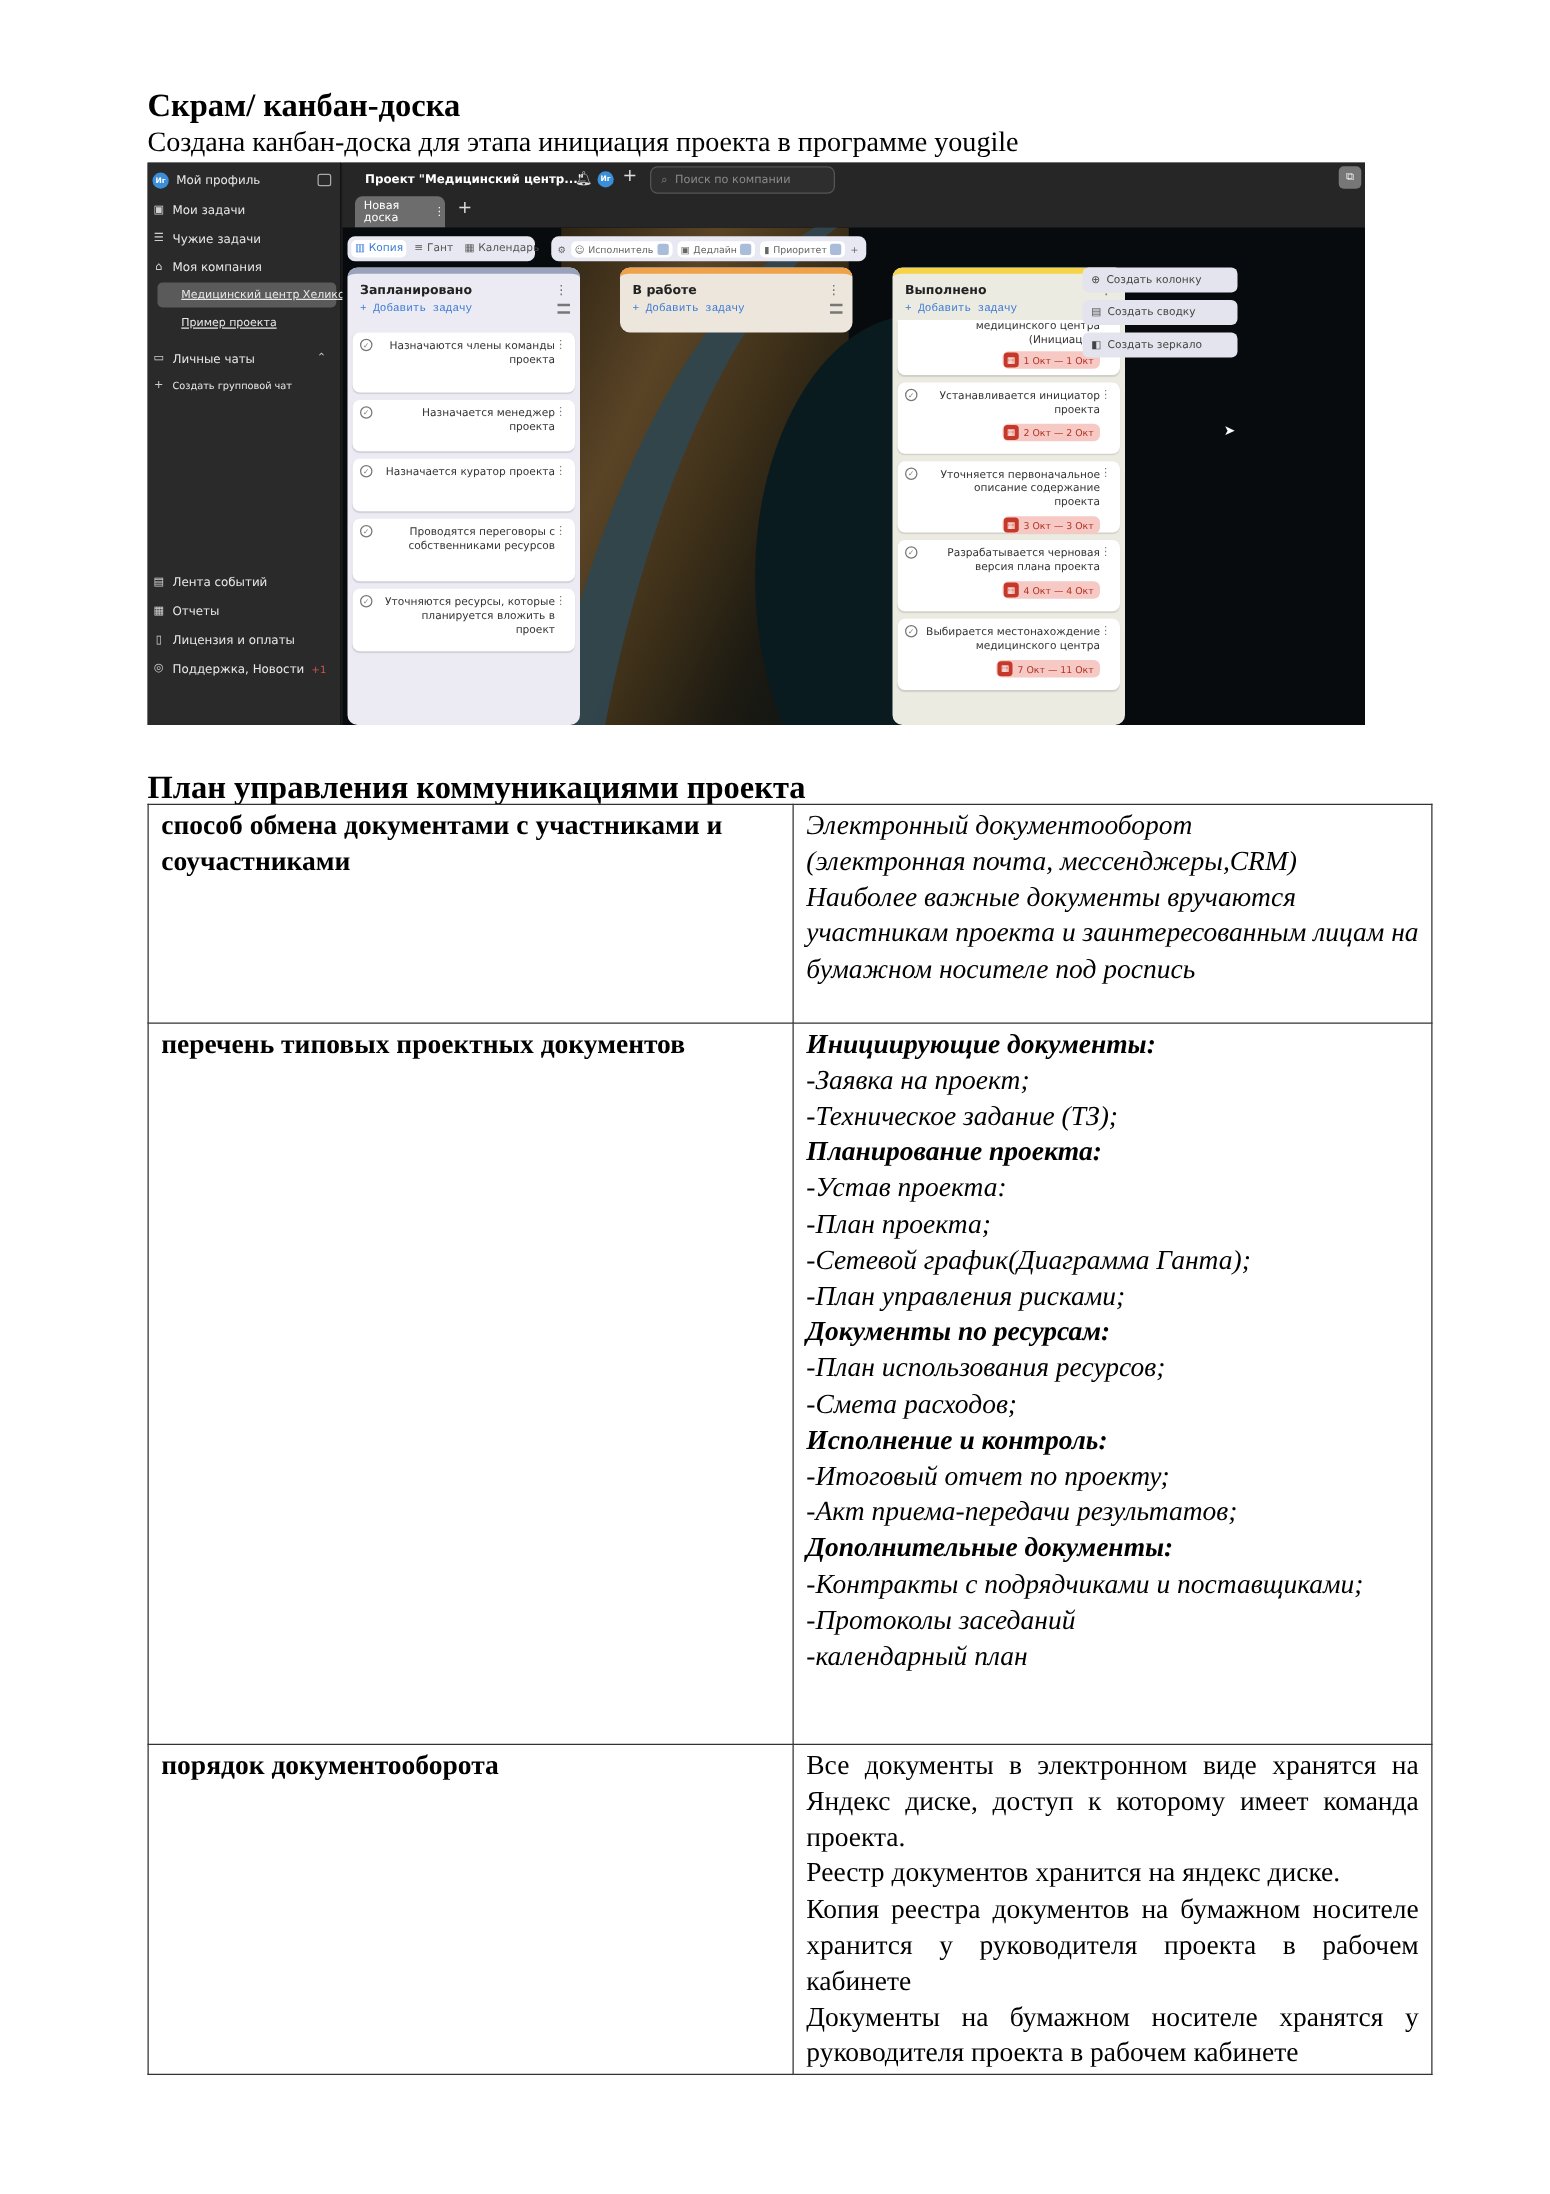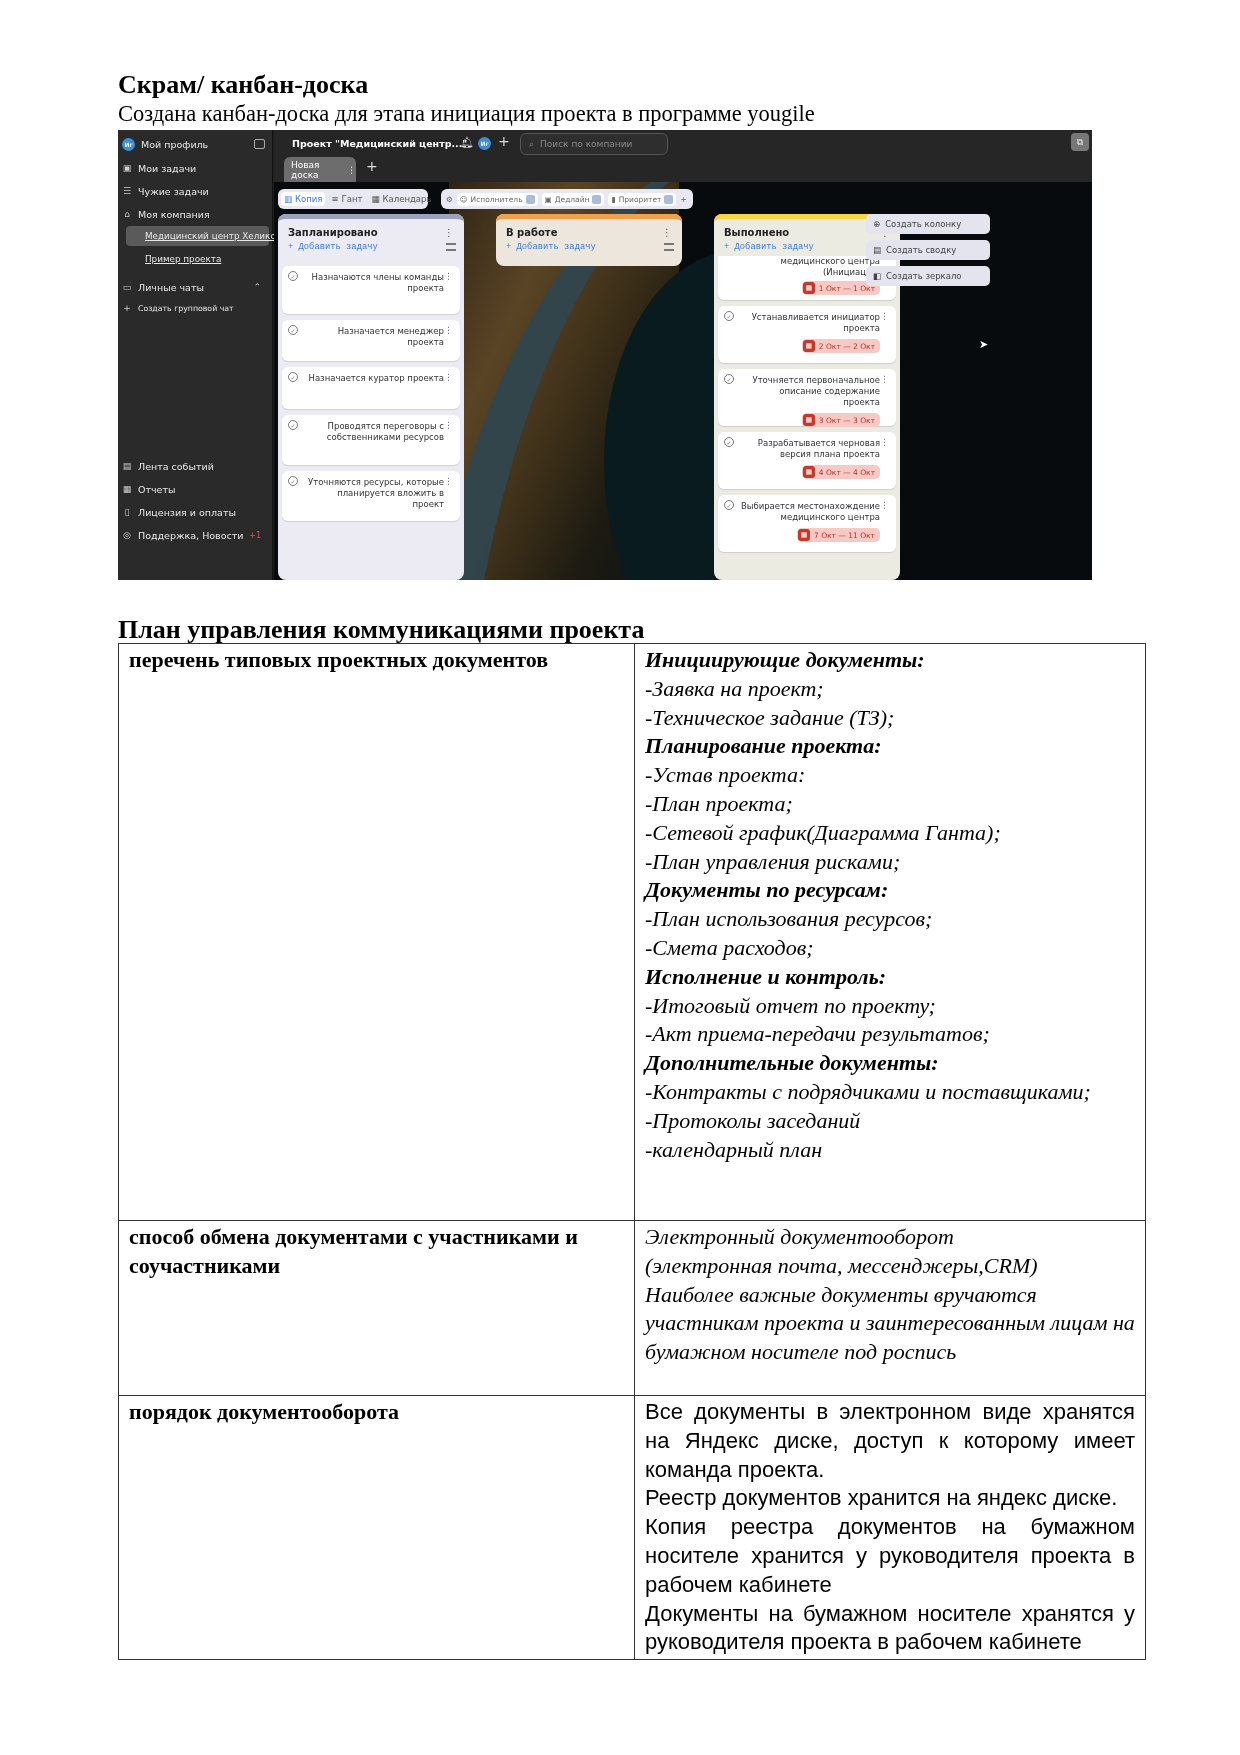--- a/index.html
+++ b/index.html
@@ -59,21 +59,21 @@
   .cursor { position: absolute; left: 705px; top: 156px; color: #fff; font-size: 11px; }
 
   
   .h2 { position: absolute; left: 118px; top: 615px; font-size: 26px; font-weight: bold; line-height: 30px; }
   table.plan { position: absolute; left: 118px; top: 643px; width: 1028px; border-collapse: collapse; }
   table.plan td { border: 1.5px solid #333; vertical-align: top; }
   td.lbl { width: 516px; padding: 2px 10px; font-weight: bold; font-size: 22px; line-height: 28.5px; }
   td.val { padding: 2px 10px; font-size: 22px; line-height: 28.8px; }
   .ital { font-style: italic; }
   .bi { font-style: italic; font-weight: bold; }
-  .sans { font-family: Liberation Sans, sans-serif; font-size: 20px; line-height: 28px; text-align: justify; }
+  .sans { font-family: Liberation Serif, serif; font-size: 20px; line-height: 28px; text-align: justify; }
 </style>
 </head>
 <body>
 
 <div class="h1">Скрам/ канбан-доска</div>
 <div class="sub">Создана канбан-доска для этапа инициация проекта в программе yougile</div>
 
 <div class="shot">
   <div class="sidebar">
     <div class="sb-item" style="top:4px">
@@ -253,21 +253,29 @@
         <span>Создать зеркало</span>
       </div>
     <span class="cursor">➤</span>
   </div>
 </div>
 
 <div class="h2">План управления коммуникациями проекта</div>
 
 <table class="plan">
   <tbody>
-      <tr style="height:577px">
+      <tr style="height:175px">
+    <td class="lbl">способ обмена документами с участниками и соучастниками</td>
+    <td class="val ital">
+      <div>Электронный документооборот</div>
+      <div>(электронная почта, мессенджеры,CRM)</div>
+      <div>Наиболее важные документы вручаются участникам проекта и заинтересованным лицам на бумажном носителе под роспись</div>
+    </td>
+  </tr>
+  <tr style="height:577px">
     <td class="lbl">перечень типовых проектных документов</td>
     <td class="val">
       <div class="bi">Инициирующие документы:</div>
       <div class="ital">-Заявка на проект;</div>
       <div class="ital">-Техническое задание (ТЗ);</div>
       <div class="bi">Планирование проекта:</div>
       <div class="ital">-Устав проекта:</div>
       <div class="ital">-План проекта;</div>
       <div class="ital">-Сетевой график(Диаграмма Ганта);</div>
       <div class="ital">-План управления рисками;</div>
@@ -276,28 +284,20 @@
       <div class="ital">-Смета расходов;</div>
       <div class="bi">Исполнение и контроль:</div>
       <div class="ital">-Итоговый отчет по проекту;</div>
       <div class="ital">-Акт приема-передачи результатов;</div>
       <div class="bi">Дополнительные документы:</div>
       <div class="ital" style="text-align:justify">-Контракты с подрядчиками и поставщиками;</div>
       <div class="ital">-Протоколы заседаний</div>
       <div class="ital">-календарный план</div>
     </td>
   </tr>
-  <tr style="height:175px">
-    <td class="lbl">способ обмена документами с участниками и соучастниками</td>
-    <td class="val ital">
-      <div>Электронный документооборот</div>
-      <div>(электронная почта, мессенджеры,CRM)</div>
-      <div>Наиболее важные документы вручаются участникам проекта и заинтересованным лицам на бумажном носителе под роспись</div>
-    </td>
-  </tr>
   <tr style="height:253px">
     <td class="lbl">порядок документооборота</td>
     <td class="val sans">
       <div>Все документы в электронном виде хранятся на Яндекс диске, доступ к которому имеет команда проекта.</div>
       <div>Реестр документов хранится на яндекс диске.</div>
       <div>Копия реестра документов на бумажном носителе хранится у руководителя проекта в рабочем кабинете</div>
       <div>Документы на бумажном носителе хранятся у руководителя проекта в рабочем кабинете</div>
     </td>
   </tr>
 </tbody>

